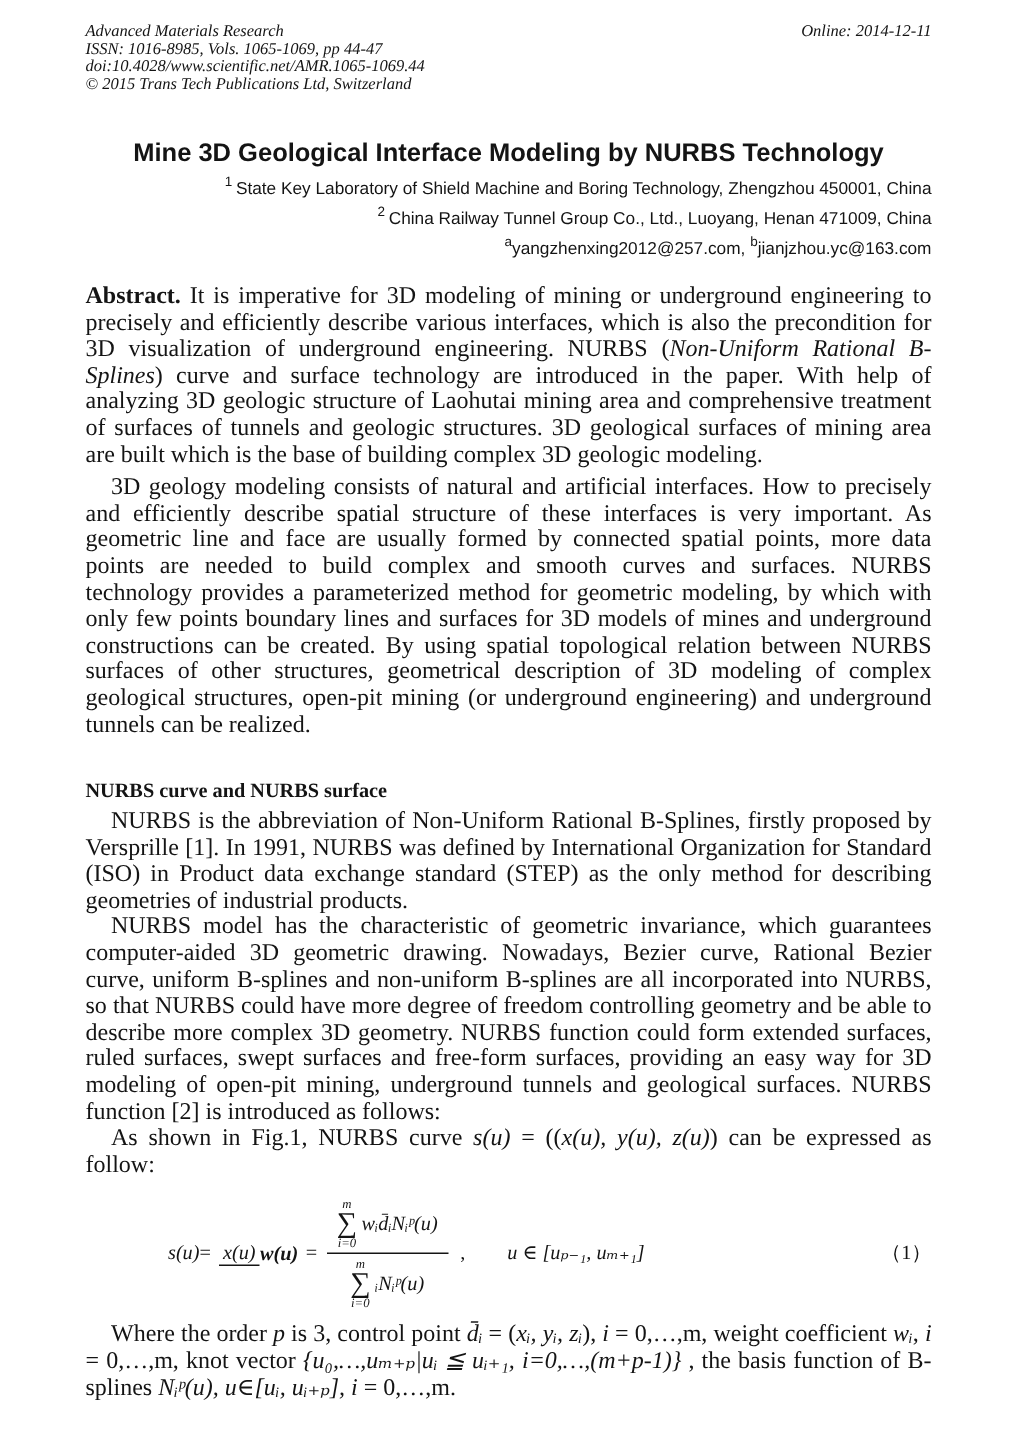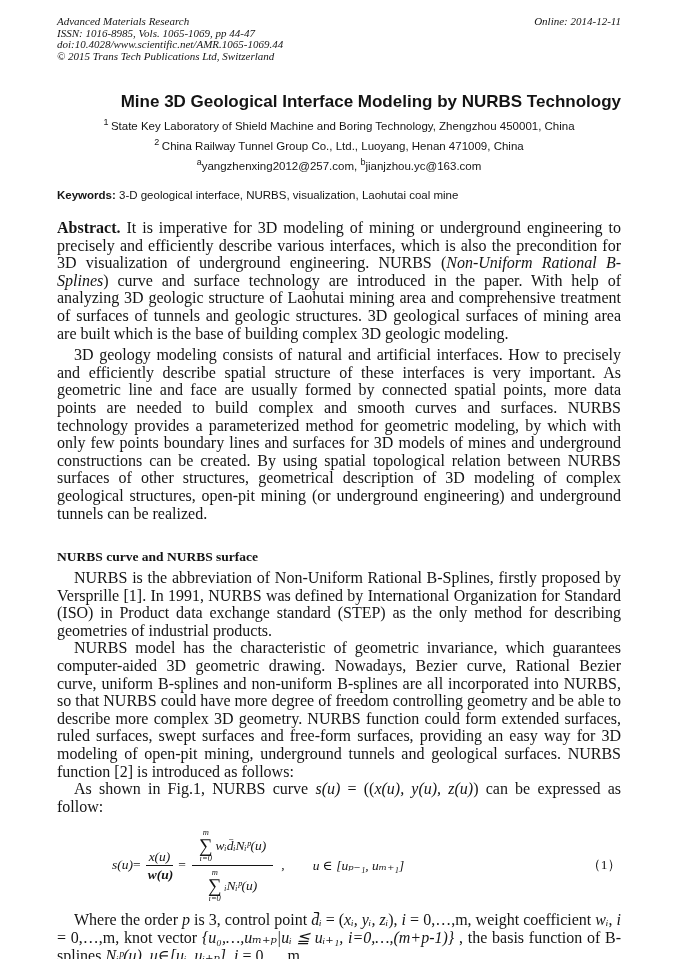--- a/index.html
+++ b/index.html
@@ -12,45 +12,45 @@
     font-family:"Liberation Serif","DejaVu Serif",serif;
   }
 
   
   .pub-header { display:flex; justify-content:space-between; align-items:flex-start;
     font-style:italic; font-size:11px; line-height:11.5px; }
   .pub-header .left div { white-space:nowrap; }
   .pub-header .right { white-space:nowrap; }
 
   
-  .title { margin-top:30px; text-align:right; font-family:"Liberation Sans","DejaVu Sans",sans-serif;
+  .title { margin-top:30px; text-align:center; font-family:"Liberation Sans","DejaVu Sans",sans-serif;
     font-weight:700; font-size:17px; line-height:20px; }
   .authors { margin-top:7px; text-align:center; font-family:"Liberation Sans","DejaVu Sans",sans-serif;
     font-size:14.5px; }
   .authors sup, .aff sup, .emails sup { font-size:9px; vertical-align:super; line-height:0; }
-  .aff, .emails { margin-top:8px; text-align:center;
+  .aff, .emails { margin-top:8px; text-align:right;
     font-family:"Liberation Sans","DejaVu Sans",sans-serif; font-size:11.5px; }
 
   
   .keywords { margin-top:16px; font-family:"Liberation Sans","DejaVu Sans",sans-serif;
     font-size:11.5px; line-height:14px; }
 
   
   .abstract { margin-top:17px; }
   .para { font-size:16px; line-height:17.6px; text-align:justify; }
   .indent { text-indent:17px; }
   h2.sec-head { margin-top:27px; font-size:13.5px; font-weight:700; }
   .after-head { margin-top:4px; }
   .math, .para i { font-family:"Liberation Serif","DejaVu Serif",serif; }
 
   
   .equation { margin:8px 0 4px 0; display:flex; align-items:center; min-height:84px; }
   .eq-left { display:flex; align-items:center; margin-left:55px; font-size:13.5px; font-style:italic; }
   .eq-left .rm { font-style:normal; }
-  .smfrac { display:inline-flex; flex-direction:column; align-items:flex-end; margin:0 5px; }
+  .smfrac { display:inline-flex; flex-direction:row; align-items:center; margin:0 5px; }
   .smfrac .fnum { border-bottom:1.1px solid #141414; padding:0 3px 1px 3px; line-height:15px; }
   .smfrac .fden { padding-top:1px; line-height:15px;font-weight:bold; }
   .bigfrac { display:inline-flex; flex-direction:column; align-items:center; margin:0 6px; }
   .bigfrac .bf-num { display:flex; align-items:center; border-bottom:1.1px solid #141414; padding:1px 7px 2px 7px; }
   .bigfrac .bf-den { display:flex; align-items:center; padding-top:2px; }
   .sumblk { display:inline-flex; flex-direction:column; align-items:center; margin-right:3px; font-style:normal; }
   .sumblk .lim { font-size:8.5px; font-style:italic; line-height:9px; }
   .sumblk .sig { font-size:19px; line-height:17px; font-style:normal; }
   .eq-domain { margin-left:28px; }
   .eq-comma { margin-left:2px; }
@@ -71,21 +71,20 @@
     <div class="right">Online: 2014-12-11</div>
   </div>
 
   <h1 class="title">Mine 3D Geological Interface Modeling by NURBS Technology</h1>
 
 
   <div class="aff"><sup>1 </sup><span>State Key Laboratory of Shield Machine and Boring Technology, Zhengzhou 450001, China</span></div>
   <div class="aff"><sup>2 </sup><span>China Railway Tunnel Group Co., Ltd., Luoyang, Henan 471009, China</span></div>
   <div class="emails"><sup>a</sup><span>yangzhenxing2012@257.com, </span><sup>b</sup><span>jianjzhou.yc@163.com</span></div>
 
-  <div class="keywords"><span style="font-weight: 700;">Keywords:</span><span> 3-D geological interface, NURBS, visualization, Laohutai coal mine</span></div>
 
   <p class="para abstract"><span style="font-weight: 700;">Abstract.</span><span> It is imperative for 3D modeling of mining or underground engineering to precisely and efficiently describe various interfaces, which is also the precondition for 3D visualization of underground engineering. NURBS (</span><i>Non-Uniform Rational B-Splines</i><span>) curve and surface technology are introduced in the paper. With help of analyzing 3D geologic structure of Laohutai mining area and comprehensive treatment of surfaces of tunnels and geologic structures. 3D geological surfaces of mining area are built which is the base of building complex 3D geologic modeling.</span></p>
 
   <p class="para indent after-head">3D geology modeling consists of natural and artificial interfaces. How to precisely and efficiently describe spatial structure of these interfaces is very important. As geometric line and face are usually formed by connected spatial points, more data points are needed to build complex and smooth curves and surfaces. NURBS technology provides a parameterized method for geometric modeling, by which with only few points boundary lines and surfaces for 3D models of mines and underground constructions can be created. By using spatial topological relation between NURBS surfaces of other structures, geometrical description of 3D modeling of complex geological structures, open-pit mining (or underground engineering) and underground tunnels can be realized.</p>
 
   <h2 class="sec-head">NURBS curve and NURBS surface</h2>
   <p class="para indent after-head">NURBS is the abbreviation of Non-Uniform Rational B-Splines, firstly proposed by Versprille [1]. In 1991, NURBS was defined by International Organization for Standard (ISO) in Product data exchange standard (STEP) as the only method for describing geometries of industrial products.</p>
   <p class="para indent">NURBS model has the characteristic of geometric invariance, which guarantees computer-aided 3D geometric drawing. Nowadays, Bezier curve, Rational Bezier curve, uniform B-splines and non-uniform B-splines are all incorporated into NURBS, so that NURBS could have more degree of freedom controlling geometry and be able to describe more complex 3D geometry. NURBS function could form extended surfaces, ruled surfaces, swept surfaces and free-form surfaces, providing an easy way for 3D modeling of open-pit mining, underground tunnels and geological surfaces. NURBS function [2] is introduced as follows:</p>
   <p class="para indent"><span>As shown in Fig.1, NURBS curve </span><i>s(u)</i><span> = ((</span><i>x(u), y(u), z(u)</i><span>) can be expressed as follow:</span></p>
 

